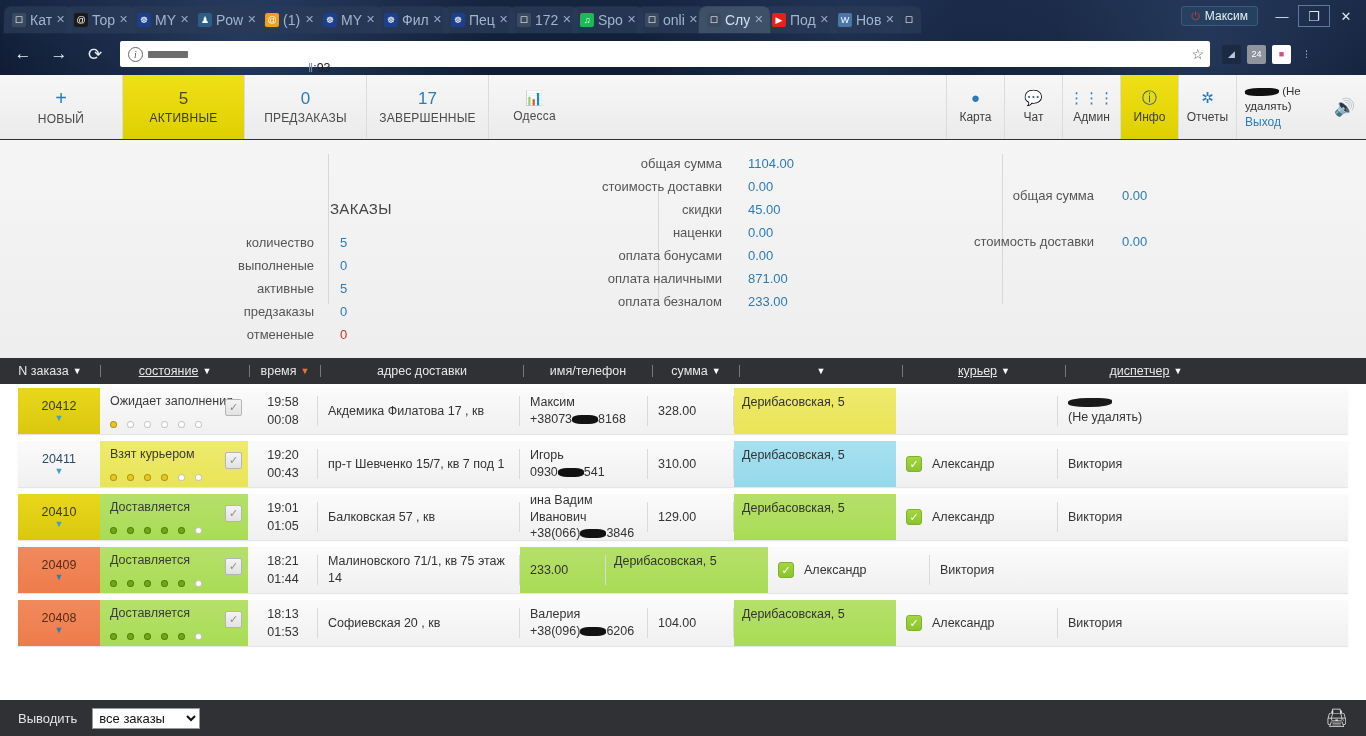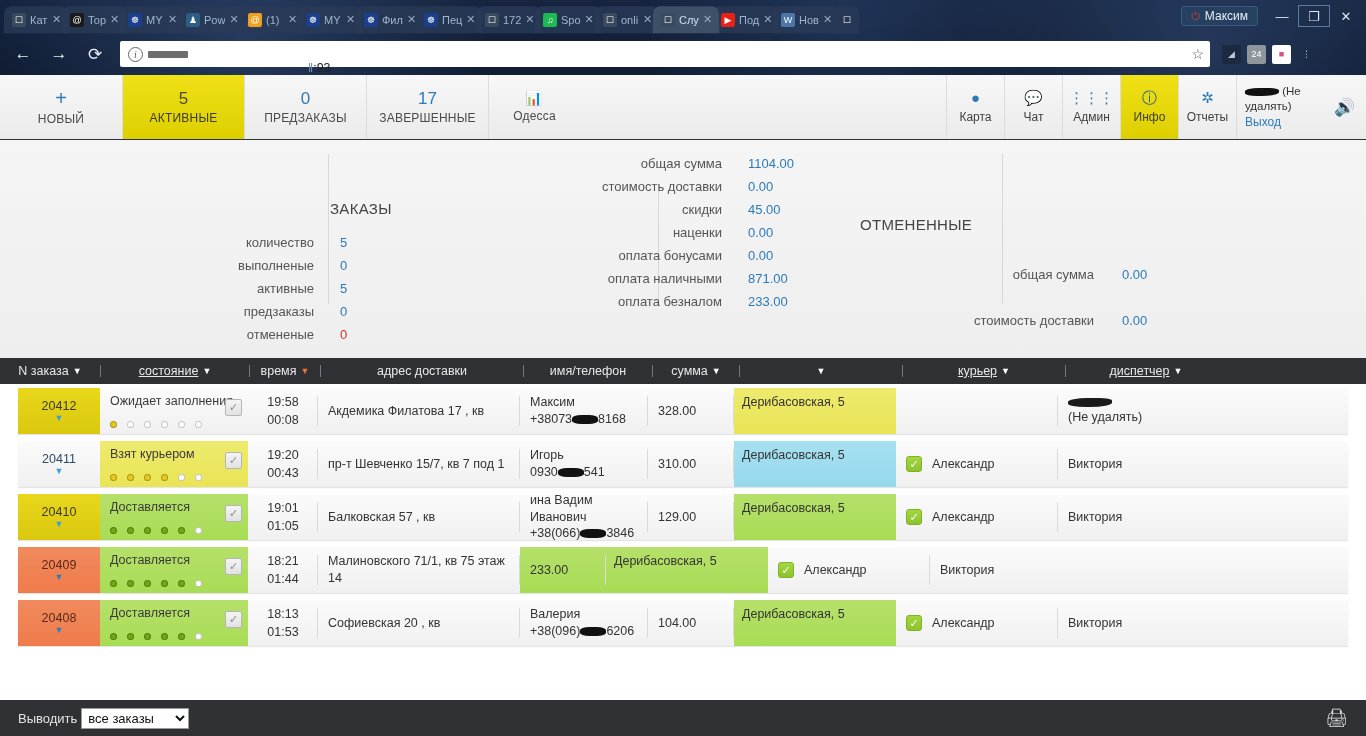--- a/index.html
+++ b/index.html
@@ -58,21 +58,21 @@
     align-items: center;
     justify-content: center;
     font-size: 9px;
     color: #fff;
     overflow: hidden;
   }
   .tab .tlabel {
     flex: 1 1 auto;
     overflow: hidden;
     text-overflow: clip;
-    font-size: 11px;
+    font-size: 14px;
   }
   .tab .tclose {
     flex: 0 0 10px;
     font-size: 11px;
     color: #a9bed2;
     opacity: .85;
   }
   .win-btns {
     position: absolute;
     right: 4px; top: 5px;
@@ -322,21 +322,21 @@
 
   
   .footer {
     height: 36px;
     background: #303134;
     display: flex;
     align-items: center;
     padding: 0 18px;
     color: #e4e4e4;
     font-size: 13px;
-    gap: 4px;
+    gap: 15px;
   }
   .footer select {
     font-family: "Liberation Sans", sans-serif;
     font-size: 13px;
     padding: 1px 2px;
     border: 1px solid #999;
     background: #fff;
     color: #111;
     width: 108px;
   }
@@ -568,21 +568,20 @@
             <span class="v">871.00</span>
           </div>
           <div class="stat-row">
             <span class="k">оплата безналом</span>
             <span class="v">233.00</span>
           </div>
         </div>
     </div>
 
     <div class="stat-col col-cancel">
-      <div class="sect-title">ОТМЕНЕННЫЕ</div>
       <div id="cancelRows">
           <div class="stat-row">
             <span class="k">общая сумма</span>
             <span class="v">0.00</span>
           </div>
           <div class="stat-row">
             <span class="k">стоимость доставки</span>
             <span class="v">0.00</span>
           </div>
         </div>

